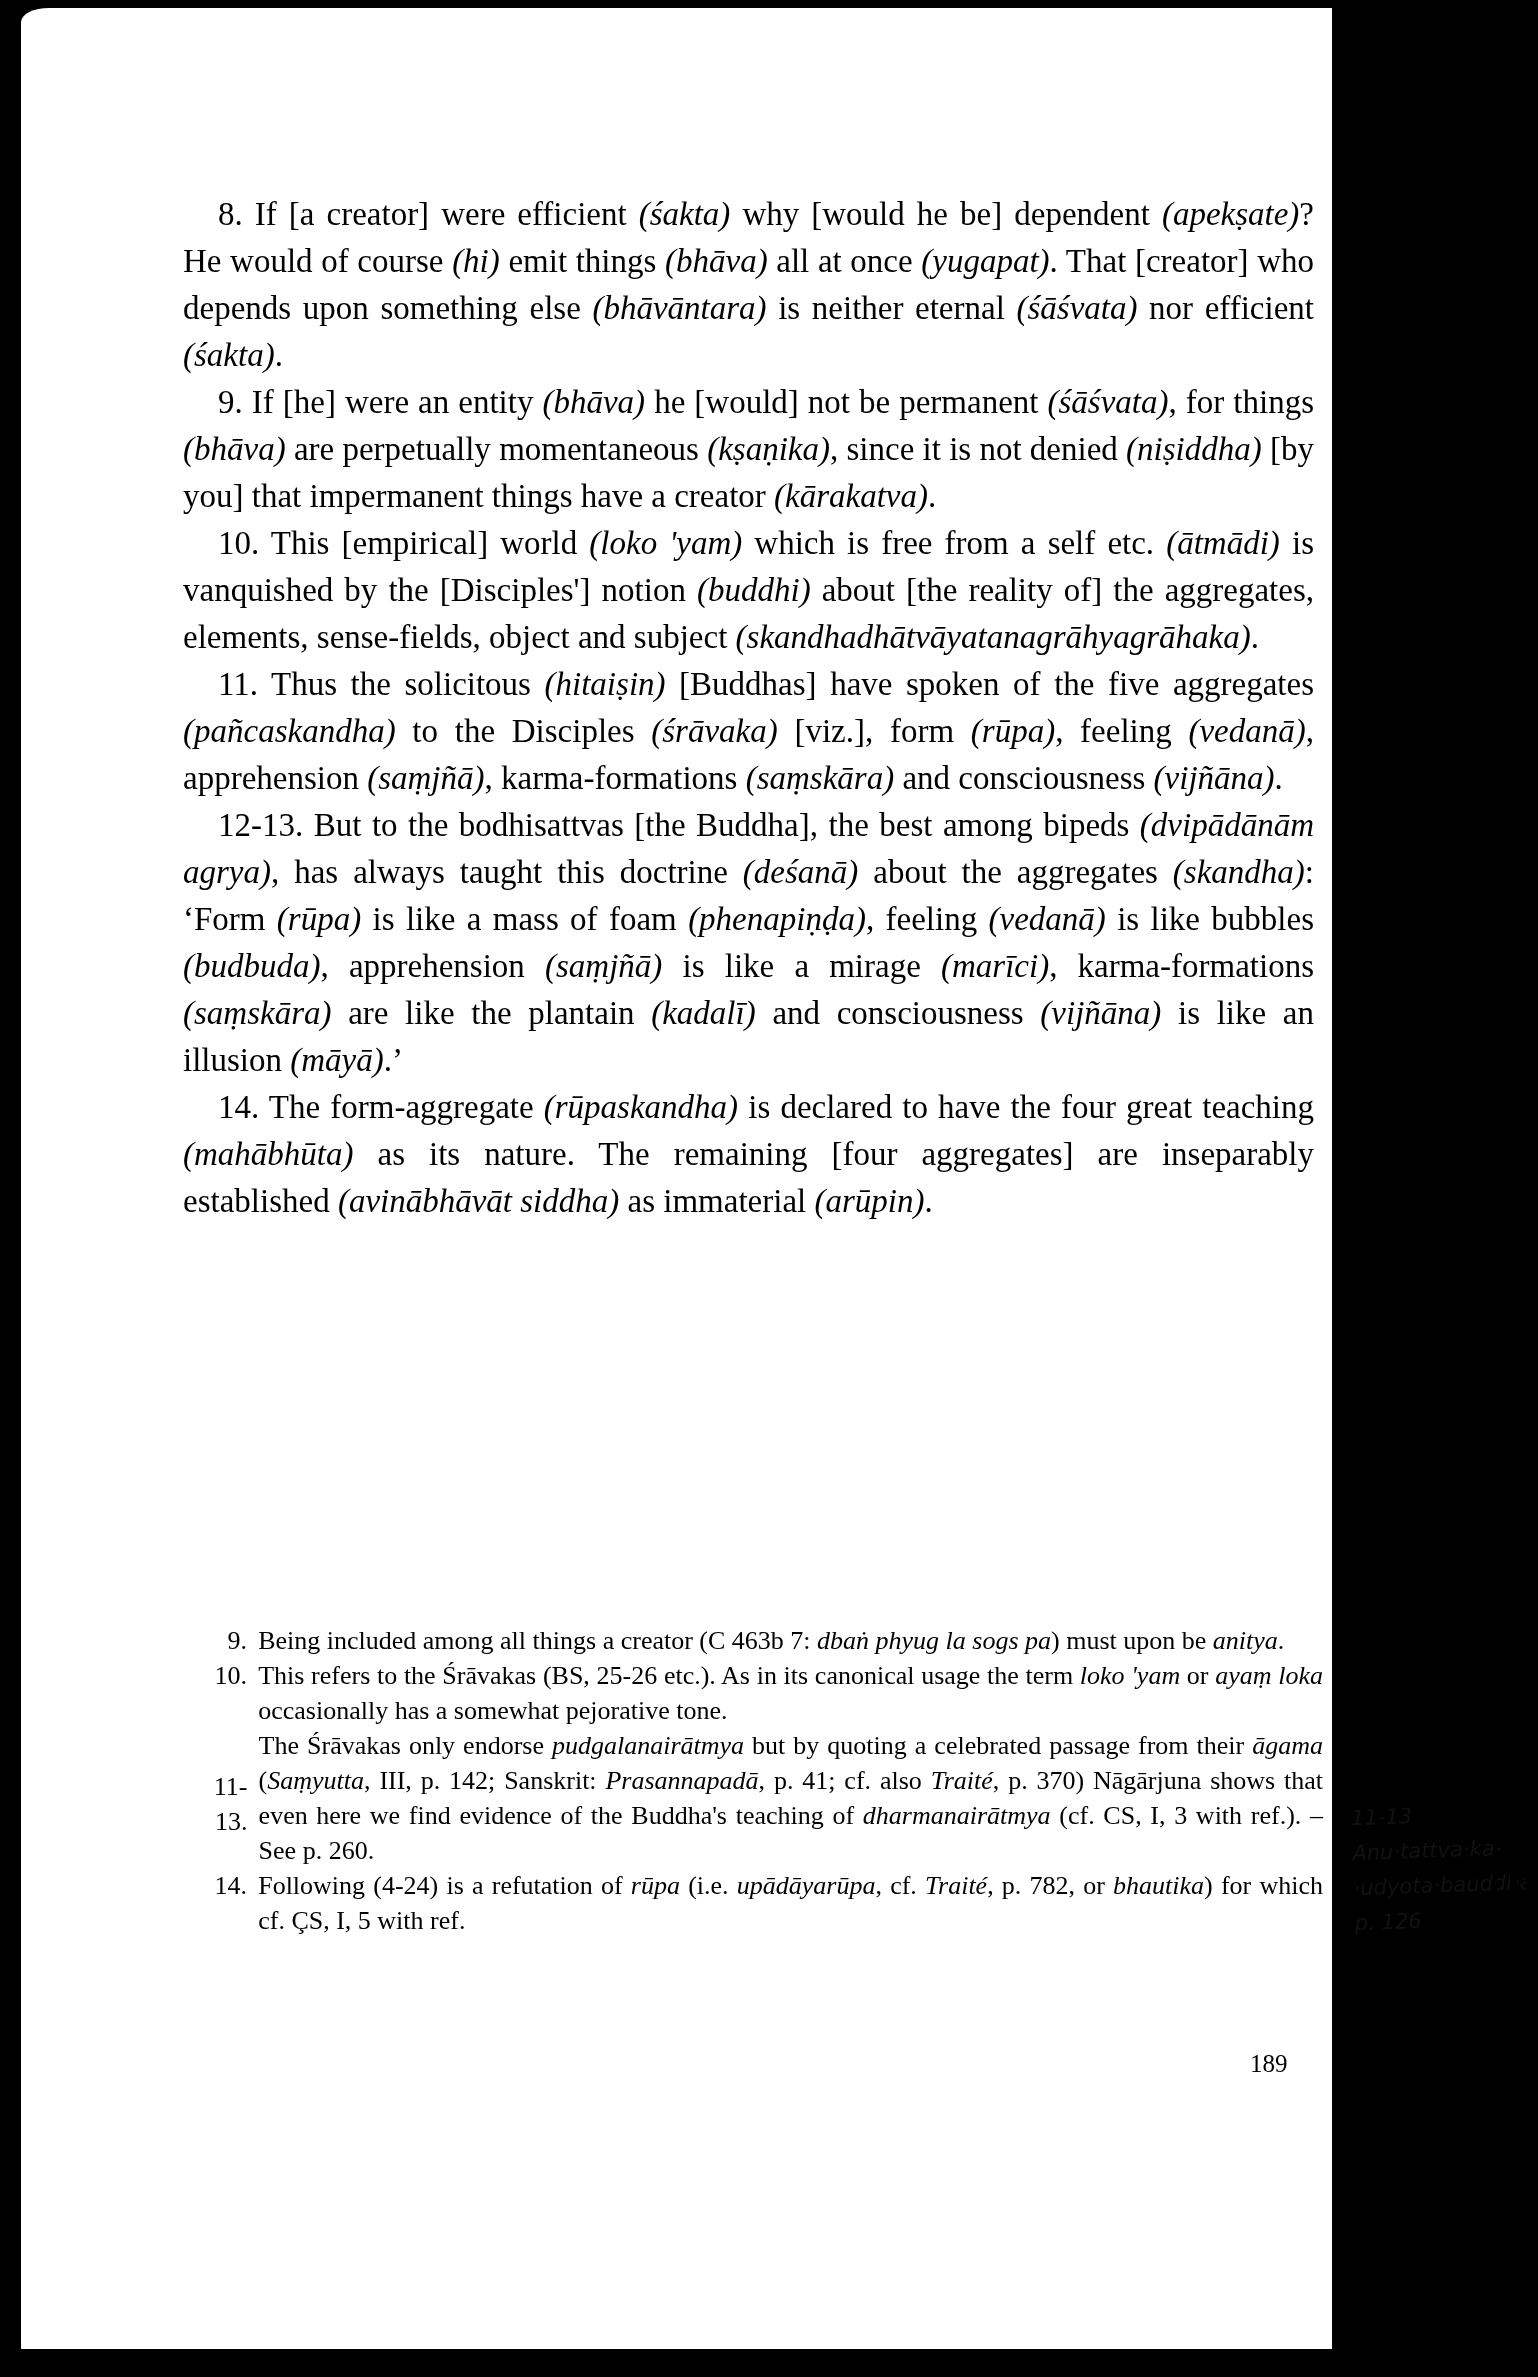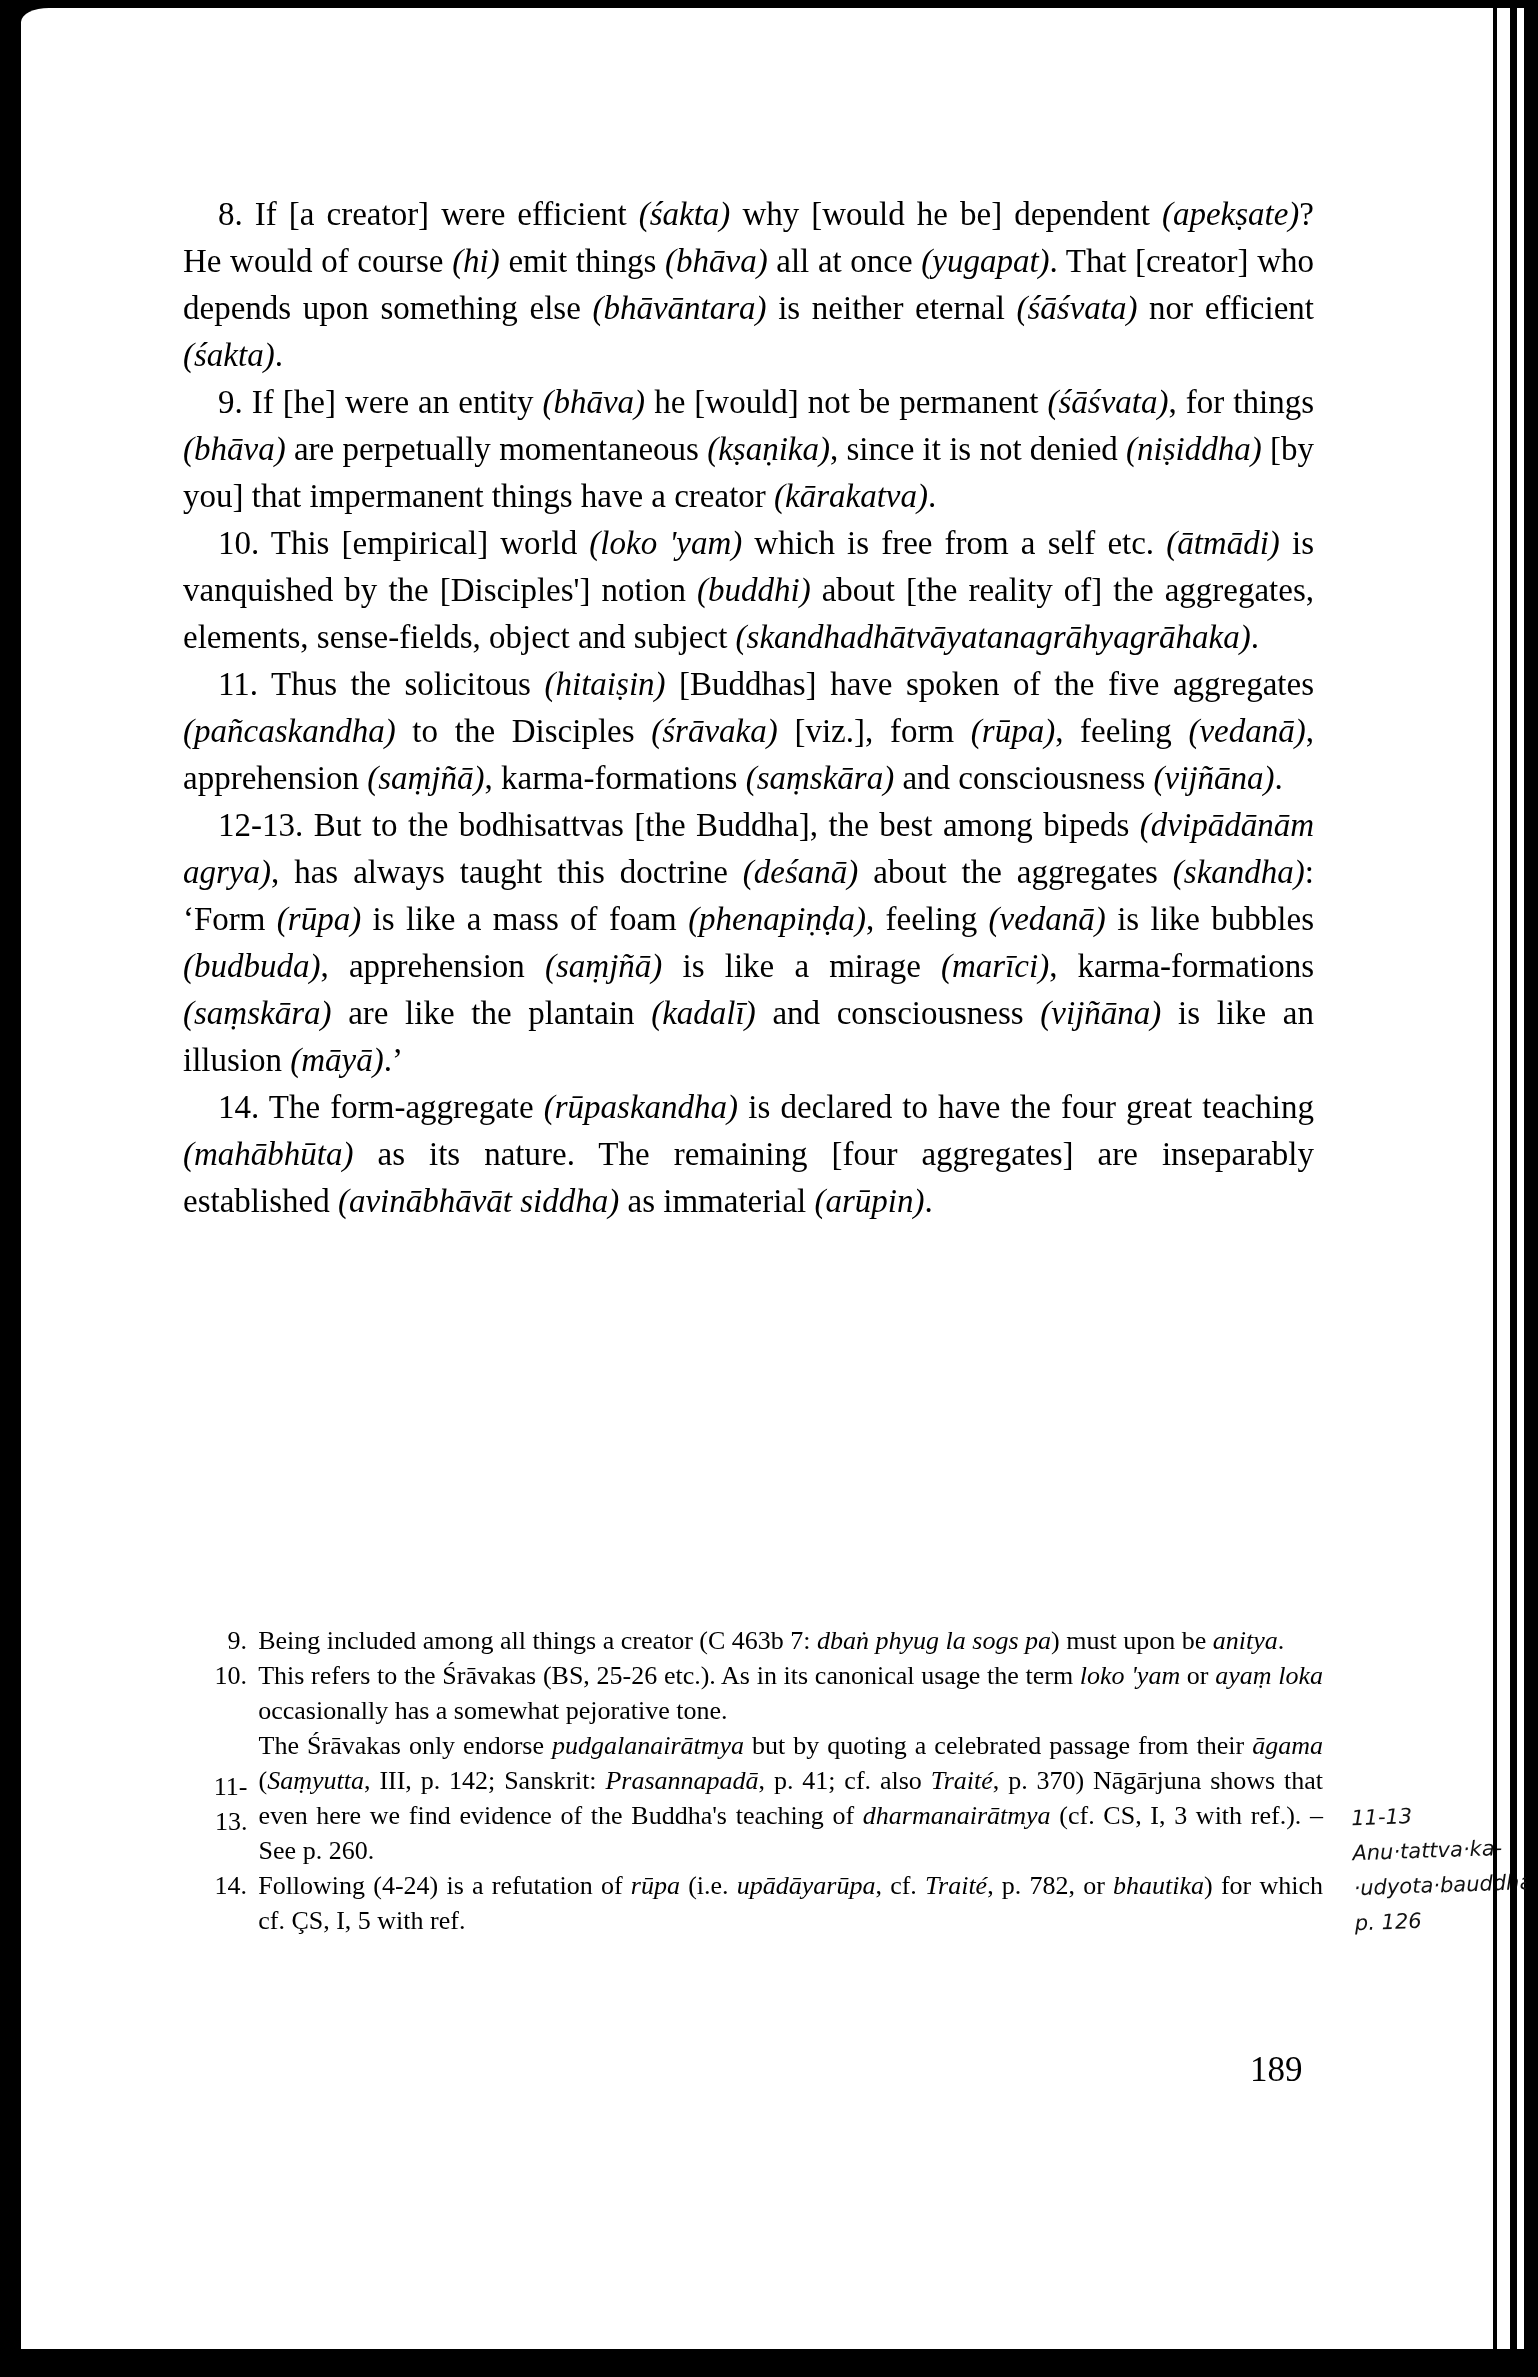--- a/index.html
+++ b/index.html
@@ -1,31 +1,31 @@
 <!DOCTYPE html>
 <html style="font-size:11.2px"><head>
 <meta charset="utf-8">
 <style>
   html, body { margin:0; padding:0; }
   body { width:1538px; height:2377px; background:#000; position:relative; overflow:hidden;
          font-family:"Liberation Serif", "DejaVu Serif", serif; color:#000; }
-  .page { position:absolute; left:21px; top:8.4px; width:1503px; height:2356px; background:#fff;
+  .page { position:absolute; left:21px; top:8.4px; width:1311px; height:2356px; background:#fff;
           border-top-left-radius:28px 14px; }
   .scan-edge-right { position:absolute; top:0; height:2377px; background:#000; }
   .scan-edge-bottom { position:absolute; left:0; bottom:0; width:1538px; height:28px; background:#000; }
   .body-text { position:absolute; left:162px; top:183px; width:1131px; font-size:33px; line-height:47px; }
   .para { margin:0; text-align:justify; text-indent:35px; }
   .para .num { }
   i { font-style:italic; }
   .notes { position:absolute; left:183px; top:1615px; width:1119px; font-size:26px; line-height:35px; }
   .note { display:flex; margin:0; }
   .note .nnum { width:43px; flex:none; text-align:right; padding-right:11.2px; }
   .note.wide .nnum { width:63px; margin-left:-19.6px;margin-top:41px; }
   .note .ntext { flex:1; text-align:justify; }
-  .page-number { position:absolute; left:1229px; top:2042px; font-size:35px; }
+  .page-number { position:absolute; left:1229px; top:2042px; font-size:25px; }
   .handwriting { position:absolute; left:1332px; top:1790px; width:182px; font-family:"DejaVu Sans", sans-serif;
                  font-style:italic; font-size:21px; line-height:35px; transform:rotate(-2deg); color:#111; }
   .handwriting div { white-space:nowrap; }
 </style>
 </head>
 <body>
 
 <div class="page">
 
   <div class="body-text">

